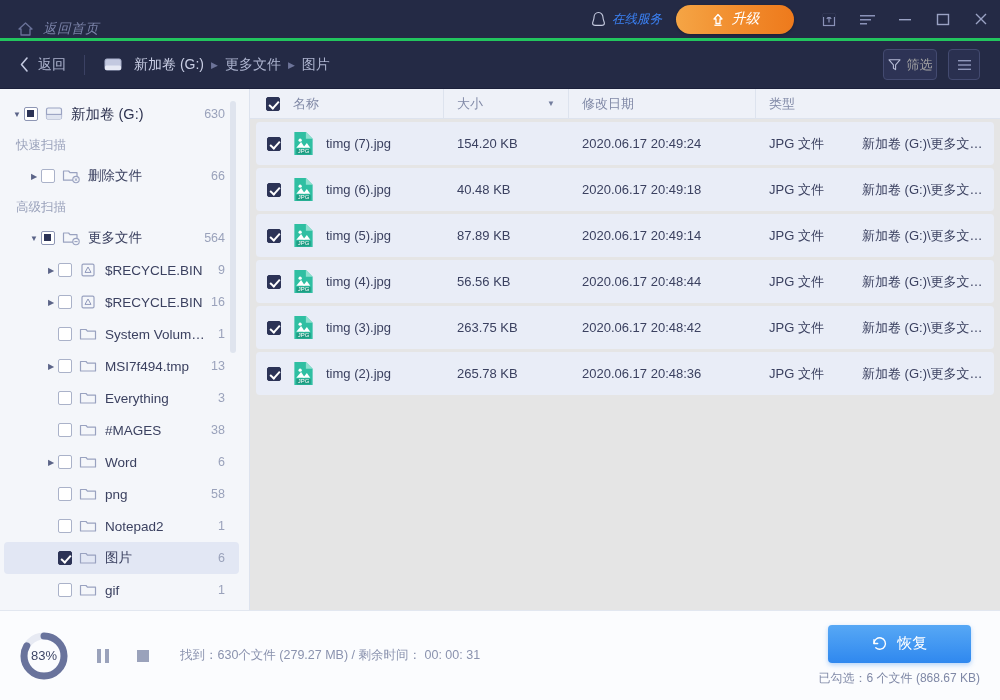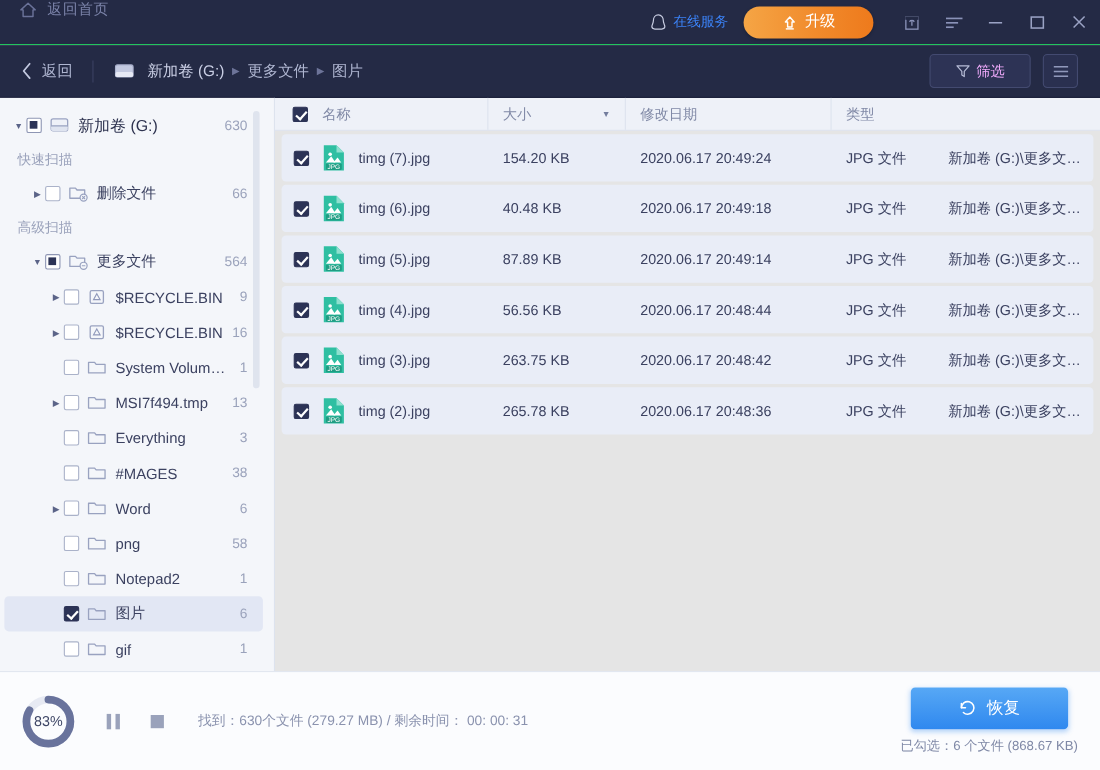--- a/index.html
+++ b/index.html
@@ -12,23 +12,24 @@
   #app {
     width: 1000px; height: 700px;
     position: relative;
     display: flex; flex-direction: column;
   }
 
   
   .titlebar {
     height: 41px; flex: 0 0 41px;
     background: #242a45;
-    display: flex; align-items: flex-start;
+    display: flex; align-items: flex-end;
     position: relative;
-    border-bottom: 1px solid #22c55e;
+    border-bottom: 3px solid #22c55e;
+    font-style: italic;
   }
   .home-btn {
     display: flex; align-items: center; gap: 9px;
     margin-left: 17px; cursor: pointer;
   }
   .home-label {
     color: #7a82a8; font-size: 13.5px; letter-spacing: .5px;
   }
   .tb-right {
     margin-left: auto; display: flex; align-items: center; height: 100%;
@@ -71,23 +72,23 @@
   .crumb {
     color: #aeb5d0; font-size: 14px; cursor: pointer; white-space: nowrap;
   }
   .crumb.drive { color: #c9cee4; }
   .crumb-arrow { color: #6d7499; font-size: 9px; }
   .nav-right {
     margin-left: auto; display: flex; align-items: center; gap: 11px; margin-right: 20px;
   }
   .filter-btn {
     display: flex; align-items: center; justify-content: center; gap: 6px;
-    width: 92px; height: 31px; border-radius: 4px;
+    width: 54px; height: 31px; border-radius: 4px;
     border: 1px solid #434a70; background: #2d3355;
-    color: #f0abfc; font-size: 13px; cursor: pointer;
+    color: #a3a3a3; font-size: 13px; cursor: pointer;
   }
   .icon-sq {
     width: 32px; height: 31px; border-radius: 4px;
     border: 1px solid #434a70; background: #2a3050;
     display: flex; align-items: center; justify-content: center; cursor: pointer;
   }
   .searchbox {
     width: 183px; height: 31px; border-radius: 4px;
     border: 1px solid #434a70; background: #2a3050;
     display: flex; align-items: center; padding: 0 9px 0 11px; cursor: text;

